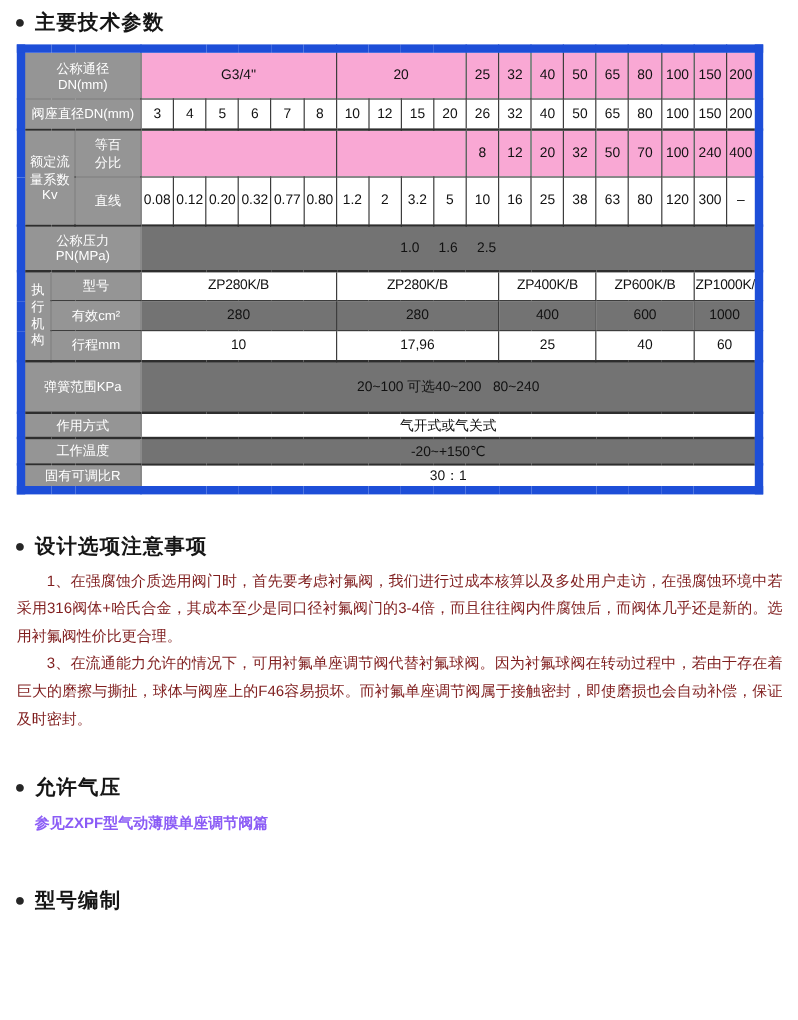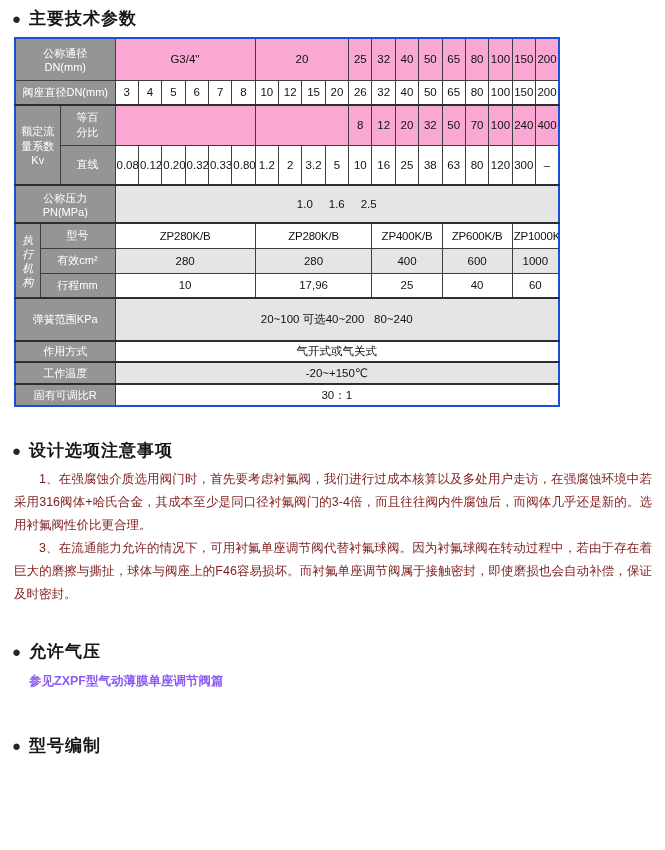--- a/index.html
+++ b/index.html
@@ -22,24 +22,24 @@
     letter-spacing: 1px;
   }
   .blt { font-size: 15px; color: #262626; line-height: 1; }
   .sec1 { padding-top: 7px; }
   .sec2 { margin-top: 32px; }
   .sec3 { margin-top: 34px; }
   .sec4 { margin-top: 44px; }
 
   table.tech {
     margin: 7px 0 0 14px;
-    width: 546px;
+    width: 622px;
     border-collapse: collapse;
     table-layout: fixed;
-    border: 2px solid #1d4ed8;
+    border: 7px solid #1d4ed8;
   }
   table.tech col.cA { width: 25px; }
   table.tech col.cB { width: 20px; }
   table.tech col.cC { width: 55px; }
   table.tech th, table.tech td {
     border: 1px solid #3d3d3d;
     text-align: center;
     vertical-align: middle;
     padding: 0 1px;
     font-size: 11.5px;
@@ -47,29 +47,28 @@
     background: #ffffff;
     font-weight: normal;
     overflow: hidden;
   }
   table.tech th.lab {
     background: #959595;
     color: #ffffff;
     font-size: 11px;
   }
   table.tech td.gA { background: #f9a8d4; }
-  table.tech td.gB { background: #e5e5e5; }
+  table.tech td.gB { background: #737373; }
   .pre { white-space: pre-line; }
   .sp  { white-space: pre; }
   tr.sep th, tr.sep td { border-top: 2px solid #2e2e2e; }
   th.vert {
     word-break: break-all;
     line-height: 14px;
     padding: 0 6px;
-    font-style: italic;
   }
   td.mdl { white-space: nowrap; font-size: 11px; letter-spacing: -0.2px; }
 
   .paras { margin: 6px 13px 0 14px; }
   .paras p {
     font-size: 12.5px;
     line-height: 23px;
     text-indent: 2em;
     text-align: justify;
     color: #7f1d1d;
@@ -170,21 +169,21 @@
     <td class="gA">100</td>
     <td class="gA">240</td>
     <td class="gA">400</td>
   </tr>
   <tr style="height:40px">
     <th class="lab">直线</th>
     <td>0.08</td>
     <td>0.12</td>
     <td>0.20</td>
     <td>0.32</td>
-    <td>0.33</td>
+    <td>0.77</td>
     <td>0.80</td>
     <td>1.2</td>
     <td>2</td>
     <td>3.2</td>
     <td>5</td>
     <td>10</td>
     <td>16</td>
     <td>25</td>
     <td>38</td>
     <td>63</td>

